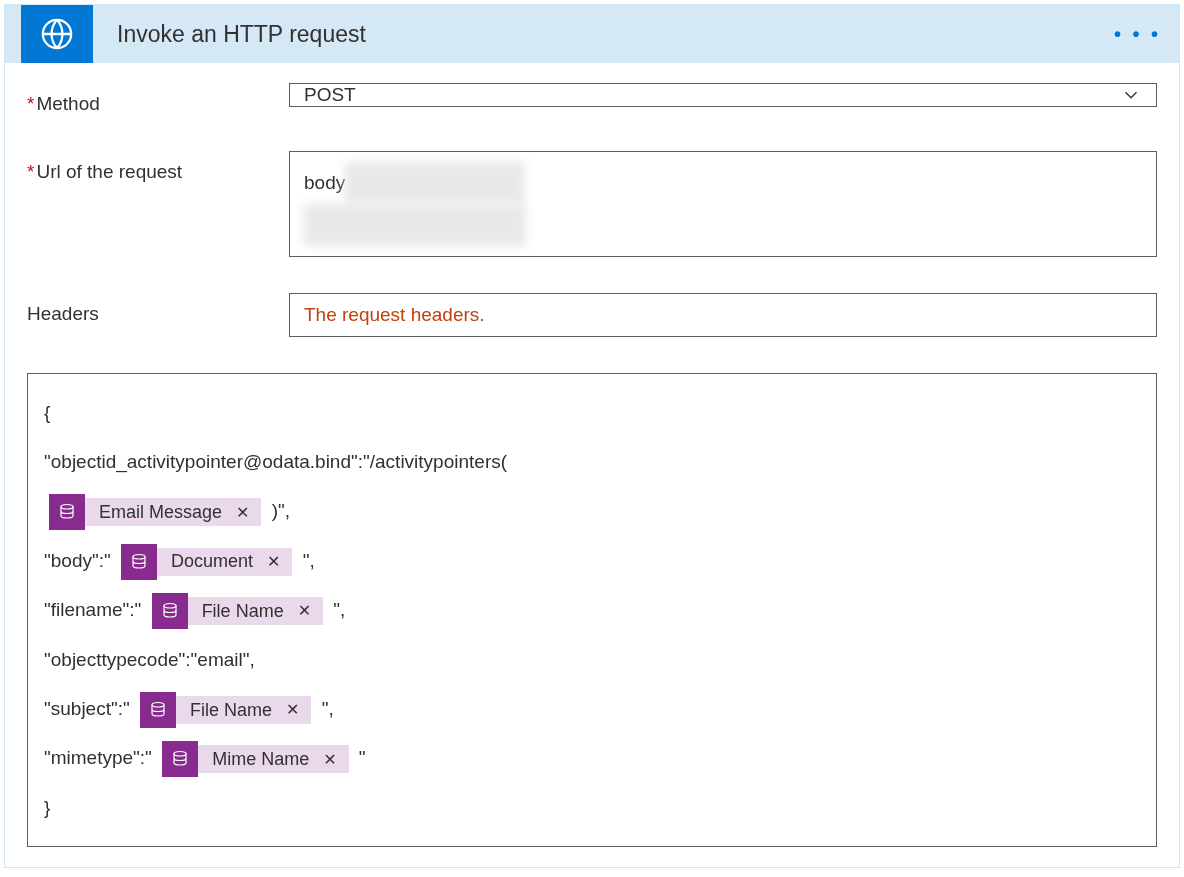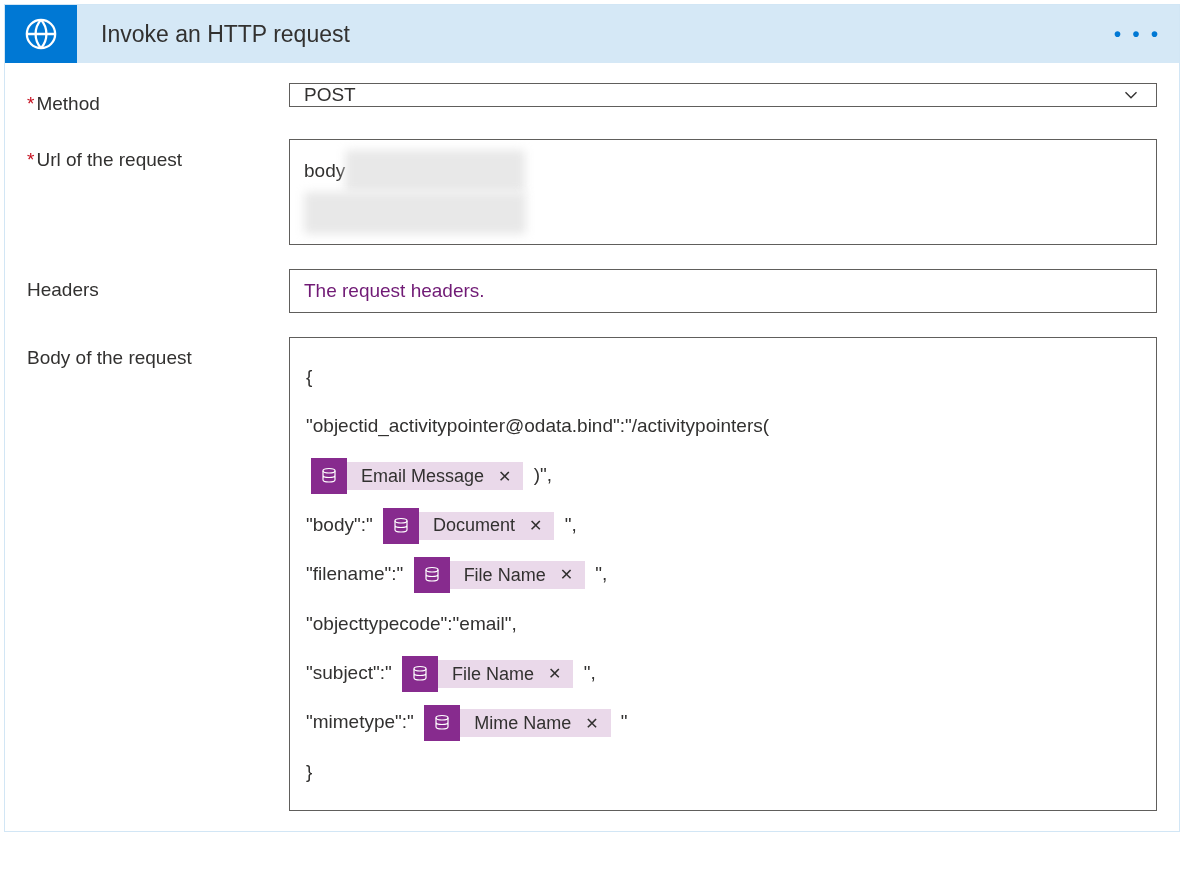--- a/index.html
+++ b/index.html
@@ -14,20 +14,21 @@
     border: 1px solid #d2e6f5;
     background: #fff;
     width: 1176px;
   }
   .header {
     display: flex;
     align-items: center;
     background: #d5e8f6;
     height: 58px;
     padding-right: 18px;
+    padding-left: 16px;
   }
   .header-icon {
     width: 72px;
     height: 58px;
     background: #0078d4;
     display: flex;
     align-items: center;
     justify-content: center;
     flex-shrink: 0;
   }
@@ -44,21 +45,21 @@
     letter-spacing: 3px;
     font-weight: bold;
     cursor: pointer;
   }
   .body {
     padding: 20px 22px 20px 22px;
   }
   .row {
     display: flex;
     align-items: flex-start;
-    margin-bottom: 24px;
+    margin-bottom: 36px;
   }
   .row:last-child { margin-bottom: 0; }
   .label {
     width: 262px;
     flex-shrink: 0;
     font-size: 19px;
     color: #323130;
     padding-top: 10px;
   }
   .req::before {
@@ -91,21 +92,21 @@
     padding: 10px 14px;
     font-size: 19px;
     background: #fff;
     min-height: 44px;
     position: relative;
   }
   .input.url {
     min-height: 96px;
     line-height: 2.2;
   }
-  .placeholder { color: #701a75; }
+  .placeholder { color: #c2410c; }
   .blur {
     display: inline-block;
     background: #e8e8e8;
     filter: blur(5px);
     border-radius: 3px;
     color: transparent;
     user-select: none;
   }
   .body-area {
     border: 1px solid #605e5c;
@@ -189,21 +190,20 @@
     <div class="row">
       <div class="label">Headers</div>
       <div class="field">
         <div class="input">
           <span class="placeholder">The request headers.</span>
         </div>
       </div>
     </div>
 
     <div class="row">
-      <div class="label">Body of the request</div>
       <div class="field">
         <div class="body-area">
           <span class="line">{</span>
 
           <span class="line">
             <span>"objectid_activitypointer@odata.bind":"/activitypointers(</span>
           </span>
 
           <span class="line">
             <span class="token">

